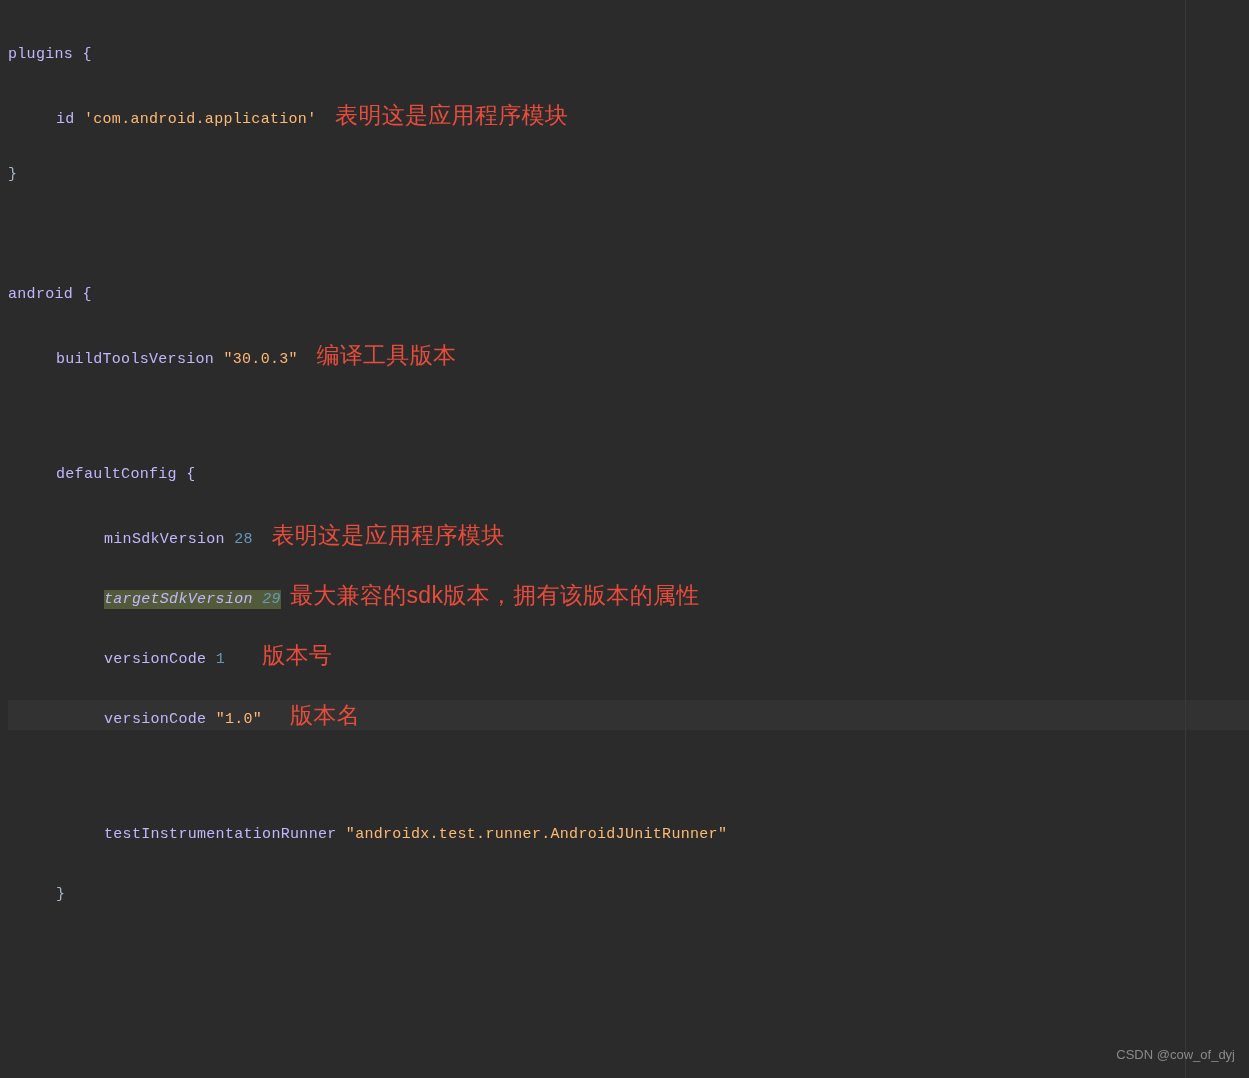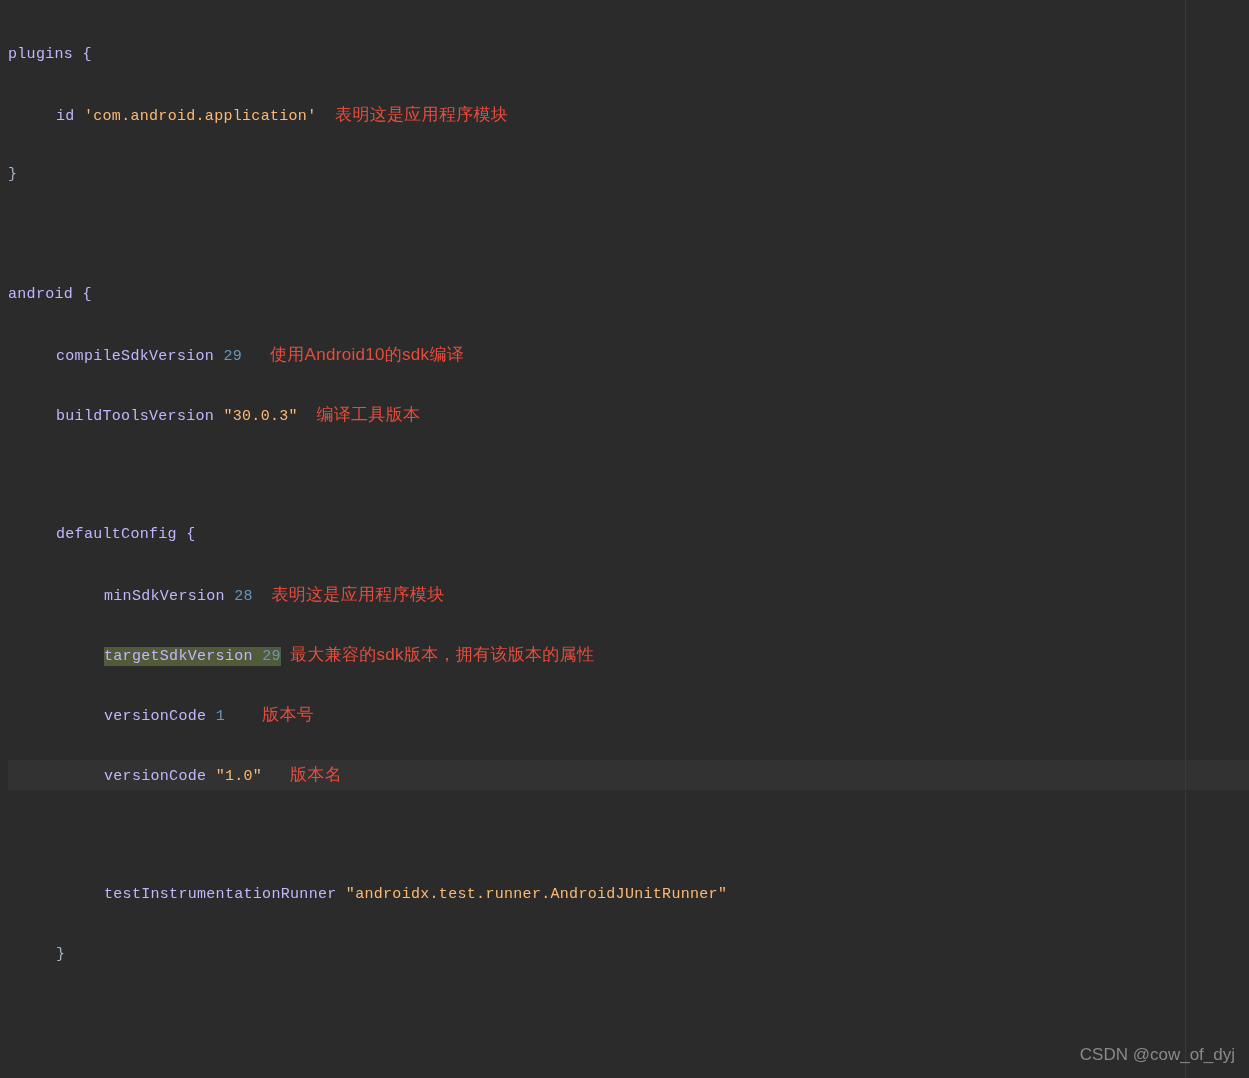--- a/index.html
+++ b/index.html
@@ -25,55 +25,55 @@
       position: relative;
     }
     .line.hl { background: #323232; }
     .ident { color: #c4b5fd; }
     .num { color: #6897bb; }
     .str { color: #fdba74; }
     .brace { color: #a9b7c6; }
     .annot {
       color: #e74c3c;
       font-family: 'Microsoft YaHei', 'PingFang SC', sans-serif;
-      font-size: 17px;
+      font-size: 23px;
     }
     .hl-bg {
       background: #515b3a;
       padding: 1px 0;
+      font-style: italic;
     }
     .right-margin {
       position: absolute;
       top: 0;
       bottom: 0;
       left: 1185px;
       width: 1px;
       background: #3a3a3a;
     }
     .watermark {
       position: absolute;
       bottom: 8px;
       right: 14px;
       color: #8a8a8a;
       font-family: 'Microsoft YaHei', sans-serif;
-      font-size: 17px;
+      font-size: 13px;
     }
     .i1 { padding-left: 48px; }
     .i2 { padding-left: 96px; }
   </style>
 </head>
 <body>
 
 <div class="editor">
 <span class="line"><span class="ident">plugins {</span></span>
 <span class="line"><span class="i1"></span><span class="ident">id</span> <span class="str">'com.android.application'</span>  <span class="annot">表明这是应用程序模块</span></span>
 <span class="line"><span class="brace">}</span></span>
 <span class="line"> </span>
 <span class="line"><span class="ident">android {</span></span>
-<span class="line"><span class="i1"></span><span class="ident">compileSdkVersion</span> <span class="num">29</span>   <span class="annot">使用Android10的sdk编译</span></span>
 <span class="line"><span class="i1"></span><span class="ident">buildToolsVersion</span> <span class="str">"30.0.3"</span>  <span class="annot">编译工具版本</span></span>
 <span class="line"> </span>
 <span class="line"><span class="i1"></span><span class="ident">defaultConfig {</span></span>
 <span class="line"><span class="i2"></span><span class="ident">minSdkVersion</span> <span class="num">28</span>  <span class="annot">表明这是应用程序模块</span></span>
 <span class="line"><span class="i2"></span><span class="hl-bg"><span class="ident">targetSdkVersion</span> <span class="num">29</span></span> <span class="annot">最大兼容的sdk版本，拥有该版本的属性</span></span>
 <span class="line"><span class="i2"></span><span class="ident">versionCode</span> <span class="num">1</span>    <span class="annot">版本号</span></span>
 <span class="line hl"><span class="i2"></span><span class="ident">versionCode</span> <span class="str">"1.0"</span>   <span class="annot">版本名</span></span>
 <span class="line"> </span>
 <span class="line"><span class="i2"></span><span class="ident">testInstrumentationRunner</span> <span class="str">"androidx.test.runner.AndroidJUnitRunner"</span></span>
 <span class="line"><span class="i1"></span><span class="brace">}</span></span>

